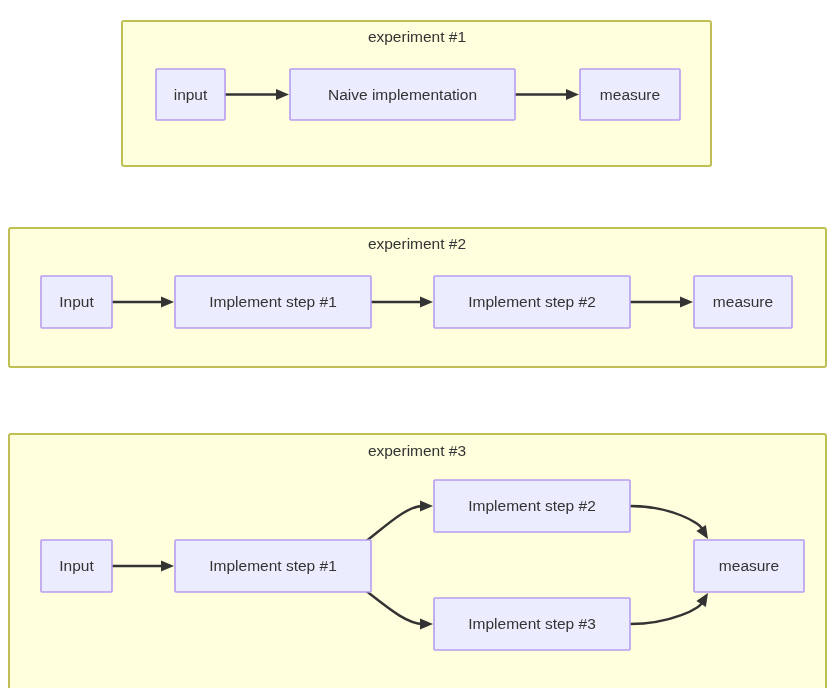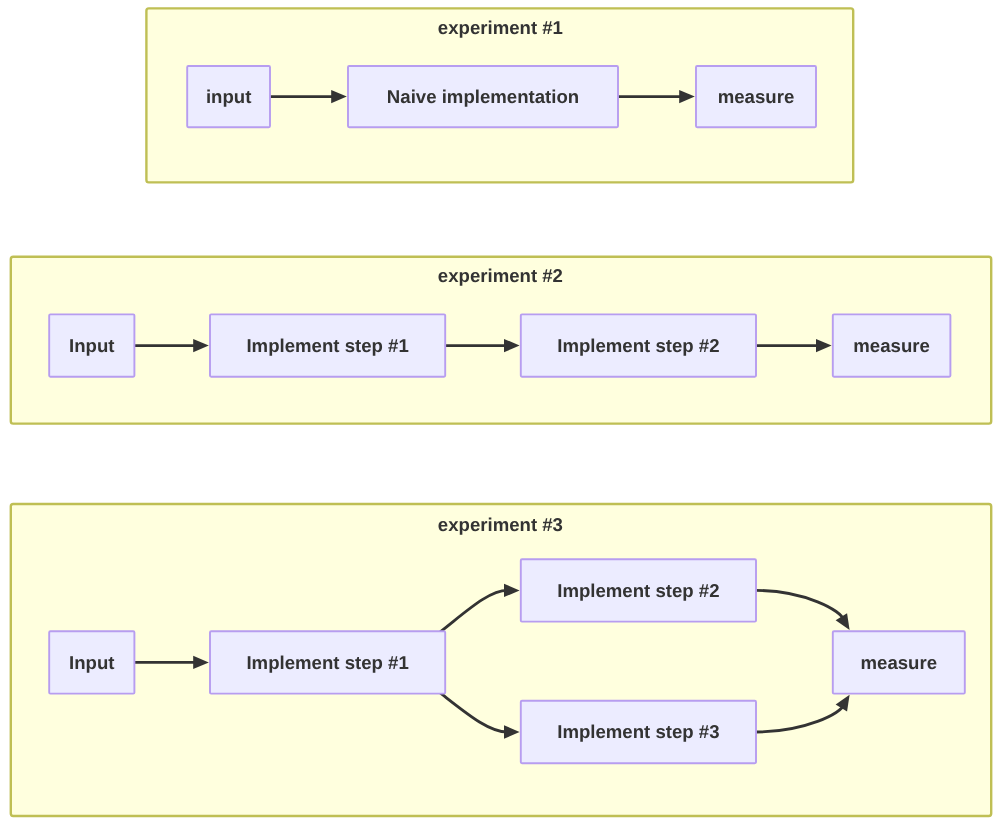--- a/index.html
+++ b/index.html
@@ -9,24 +9,23 @@
   }
   body {
     width: 835px;
     height: 688px;
     font-family: "Liberation Sans", "DejaVu Sans", sans-serif;
     position: relative;
     overflow: hidden;
   }
   .canvas {
     position: absolute;
-    left: 0; top: 4px;
+    left: 0; top: 18px;
     width: 835px;
     height: 524px;
-    font-weight: bold;
   }
   .subgraph-rect {
     fill: #ffffde;
     stroke: #bfbf54;
     stroke-width: 2px;
   }
   .node-rect {
     fill: #ececff;
     stroke: #b79df0;
     stroke-width: 1.6px;

